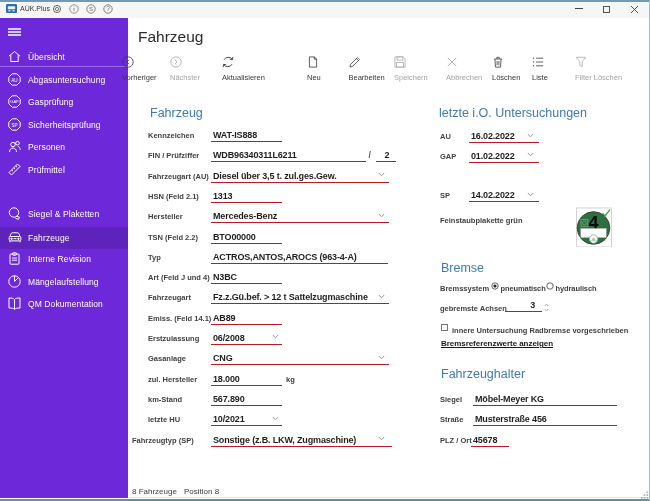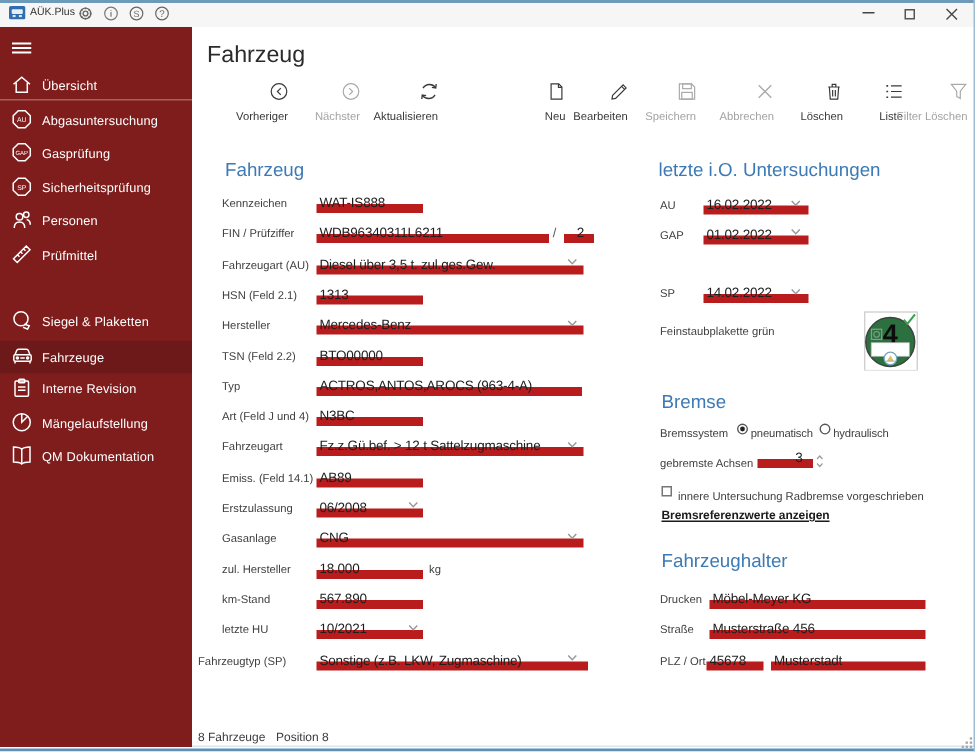--- a/index.html
+++ b/index.html
@@ -12,39 +12,39 @@
 #bright { right:0; top:0; width:1px; height:501px; background:#9dbdd2; }
 #bbot { left:0; top:499px; width:650px; height:2px; background:#5f90b2; }
 
 #titlebar { left:0; top:2px; width:650px; height:16px; background:#f6f6f6; }
 #appicon { left:6px; top:4px; width:11px; height:9px; }
 #apptitle { left:20px; top:4.5px; font-size:7px; color:#333; }
 .tico { top:3.5px; }
 #tmin  { left:575px; top:8px; width:8px; height:1px; background:#444; }
 #tmax  { left:603px; top:6px; width:7px; height:7px; border:1px solid #555; }
 
-#sidebar { left:0; top:18px; width:128px; height:480px; background:#7f1d1d; }
+#sidebar { left:0; top:18px; width:128px; height:480px; background:#6d28d9; }
 .nav { position:absolute; left:0; width:128px; height:22px; color:#fff; }
 .nav .ic { position:absolute; left:8px; top:4px; }
 .nav .t { position:absolute; left:28px; top:6px; font-size:8.5px; letter-spacing:0.1px; }
 .nav.sel { background:rgba(0,0,0,0.13); }
 #sep1 { left:0px; top:48px; width:128px; height:1px; background:rgba(255,255,255,0.3); }
 
 .status { font-size:8px; color:#3c3c3c; top:487px; }
 #stline { left:128px; top:497px; width:522px; height:1px; background:#dce6ee; }
 
 #pagetitle { left:138px; top:28px; font-size:15.5px; color:#2b2b2b; }
-.tb { position:absolute; top:54px; width:70px; text-align:right; }
+.tb { position:absolute; top:54px; width:70px; text-align:left; }
 .tb svg { display:inline-block; }
 .tb .l { display:block; margin-top:1px; font-size:7.5px; color:#383838; white-space:nowrap; }
 .tb.dis .l { color:#a3a3a3; }
 .h2 { position:absolute; font-size:12.5px; color:#3d7ab5; }
-.lbl { position:absolute; font-size:7.5px; color:#404040; white-space:nowrap; padding-top:2px; }
-.val { position:absolute; font-size:9px; letter-spacing:-0.15px; line-height:12.5px; font-weight:normal; color:#1e1e1e;
-       border-bottom:6px solid #b91c1c; padding-left:2px; white-space:nowrap; height:13px; }
+.lbl { position:absolute; font-size:7.5px; color:#404040; white-space:nowrap; padding-top:2px;font-weight:bold; }
+.val { position:absolute; font-size:9px; letter-spacing:-0.15px; line-height:12.5px; font-weight:bold; color:#1e1e1e;
+       border-bottom:1px solid #b91c1c; padding-left:2px; white-space:nowrap; height:13px; }
 .chev { position:absolute; }
 </style>
 </head>
 <body>
 <div id="win">
 
   <div class="abs" id="titlebar"></div>
   <div class="abs" id="btop"></div>
   <svg class="abs" id="appicon" viewBox="0 0 11 9">
     <rect x="0" y="0" width="11" height="9" rx="1.2" fill="#2f6fad"></rect>
@@ -382,22 +382,21 @@
     <path d="M0.7 3 L2.5 1 L4.3 3 M0.7 6 L2.5 8 L4.3 6"></path>
   </svg>
 
   <div class="abs" style="left:440.5px; top:323.5px; width:7.5px; height:7.5px; border:1px solid #767676; background:#fff"></div>
   <div class="lbl" style="left:452px; top:323.5px">innere Untersuchung Radbremse vorgeschrieben</div>
 
   <div class="abs" style="left:441px; top:339px; font-size:8px; letter-spacing:-0.05px; font-weight:bold; color:#1a1a1a; text-decoration:underline">Bremsreferenzwerte anzeigen</div>
 
   <div class="h2" style="left:441px; top:367px">Fahrzeughalter</div>
 
-  <div class="lbl" style="left:440px; top:392.9px">Drucken</div>
+  <div class="lbl" style="left:440px; top:392.9px">Siegel</div>
   <div class="val" style="left:473px; top:392.9px; width:144px">Möbel-Meyer KG</div>
 
   <div class="lbl" style="left:440px; top:413.2px">Straße</div>
   <div class="val" style="left:473px; top:413.2px; width:144px">Musterstraße 456</div>
 
   <div class="lbl" style="left:440px; top:433.5px">PLZ / Ort</div>
   <div class="val" style="left:471px; top:433.5px; width:38px">45678</div>
-  <div class="val" style="left:514px; top:433.5px; width:103px">Musterstadt</div>
 </div>
 
 </body></html>

